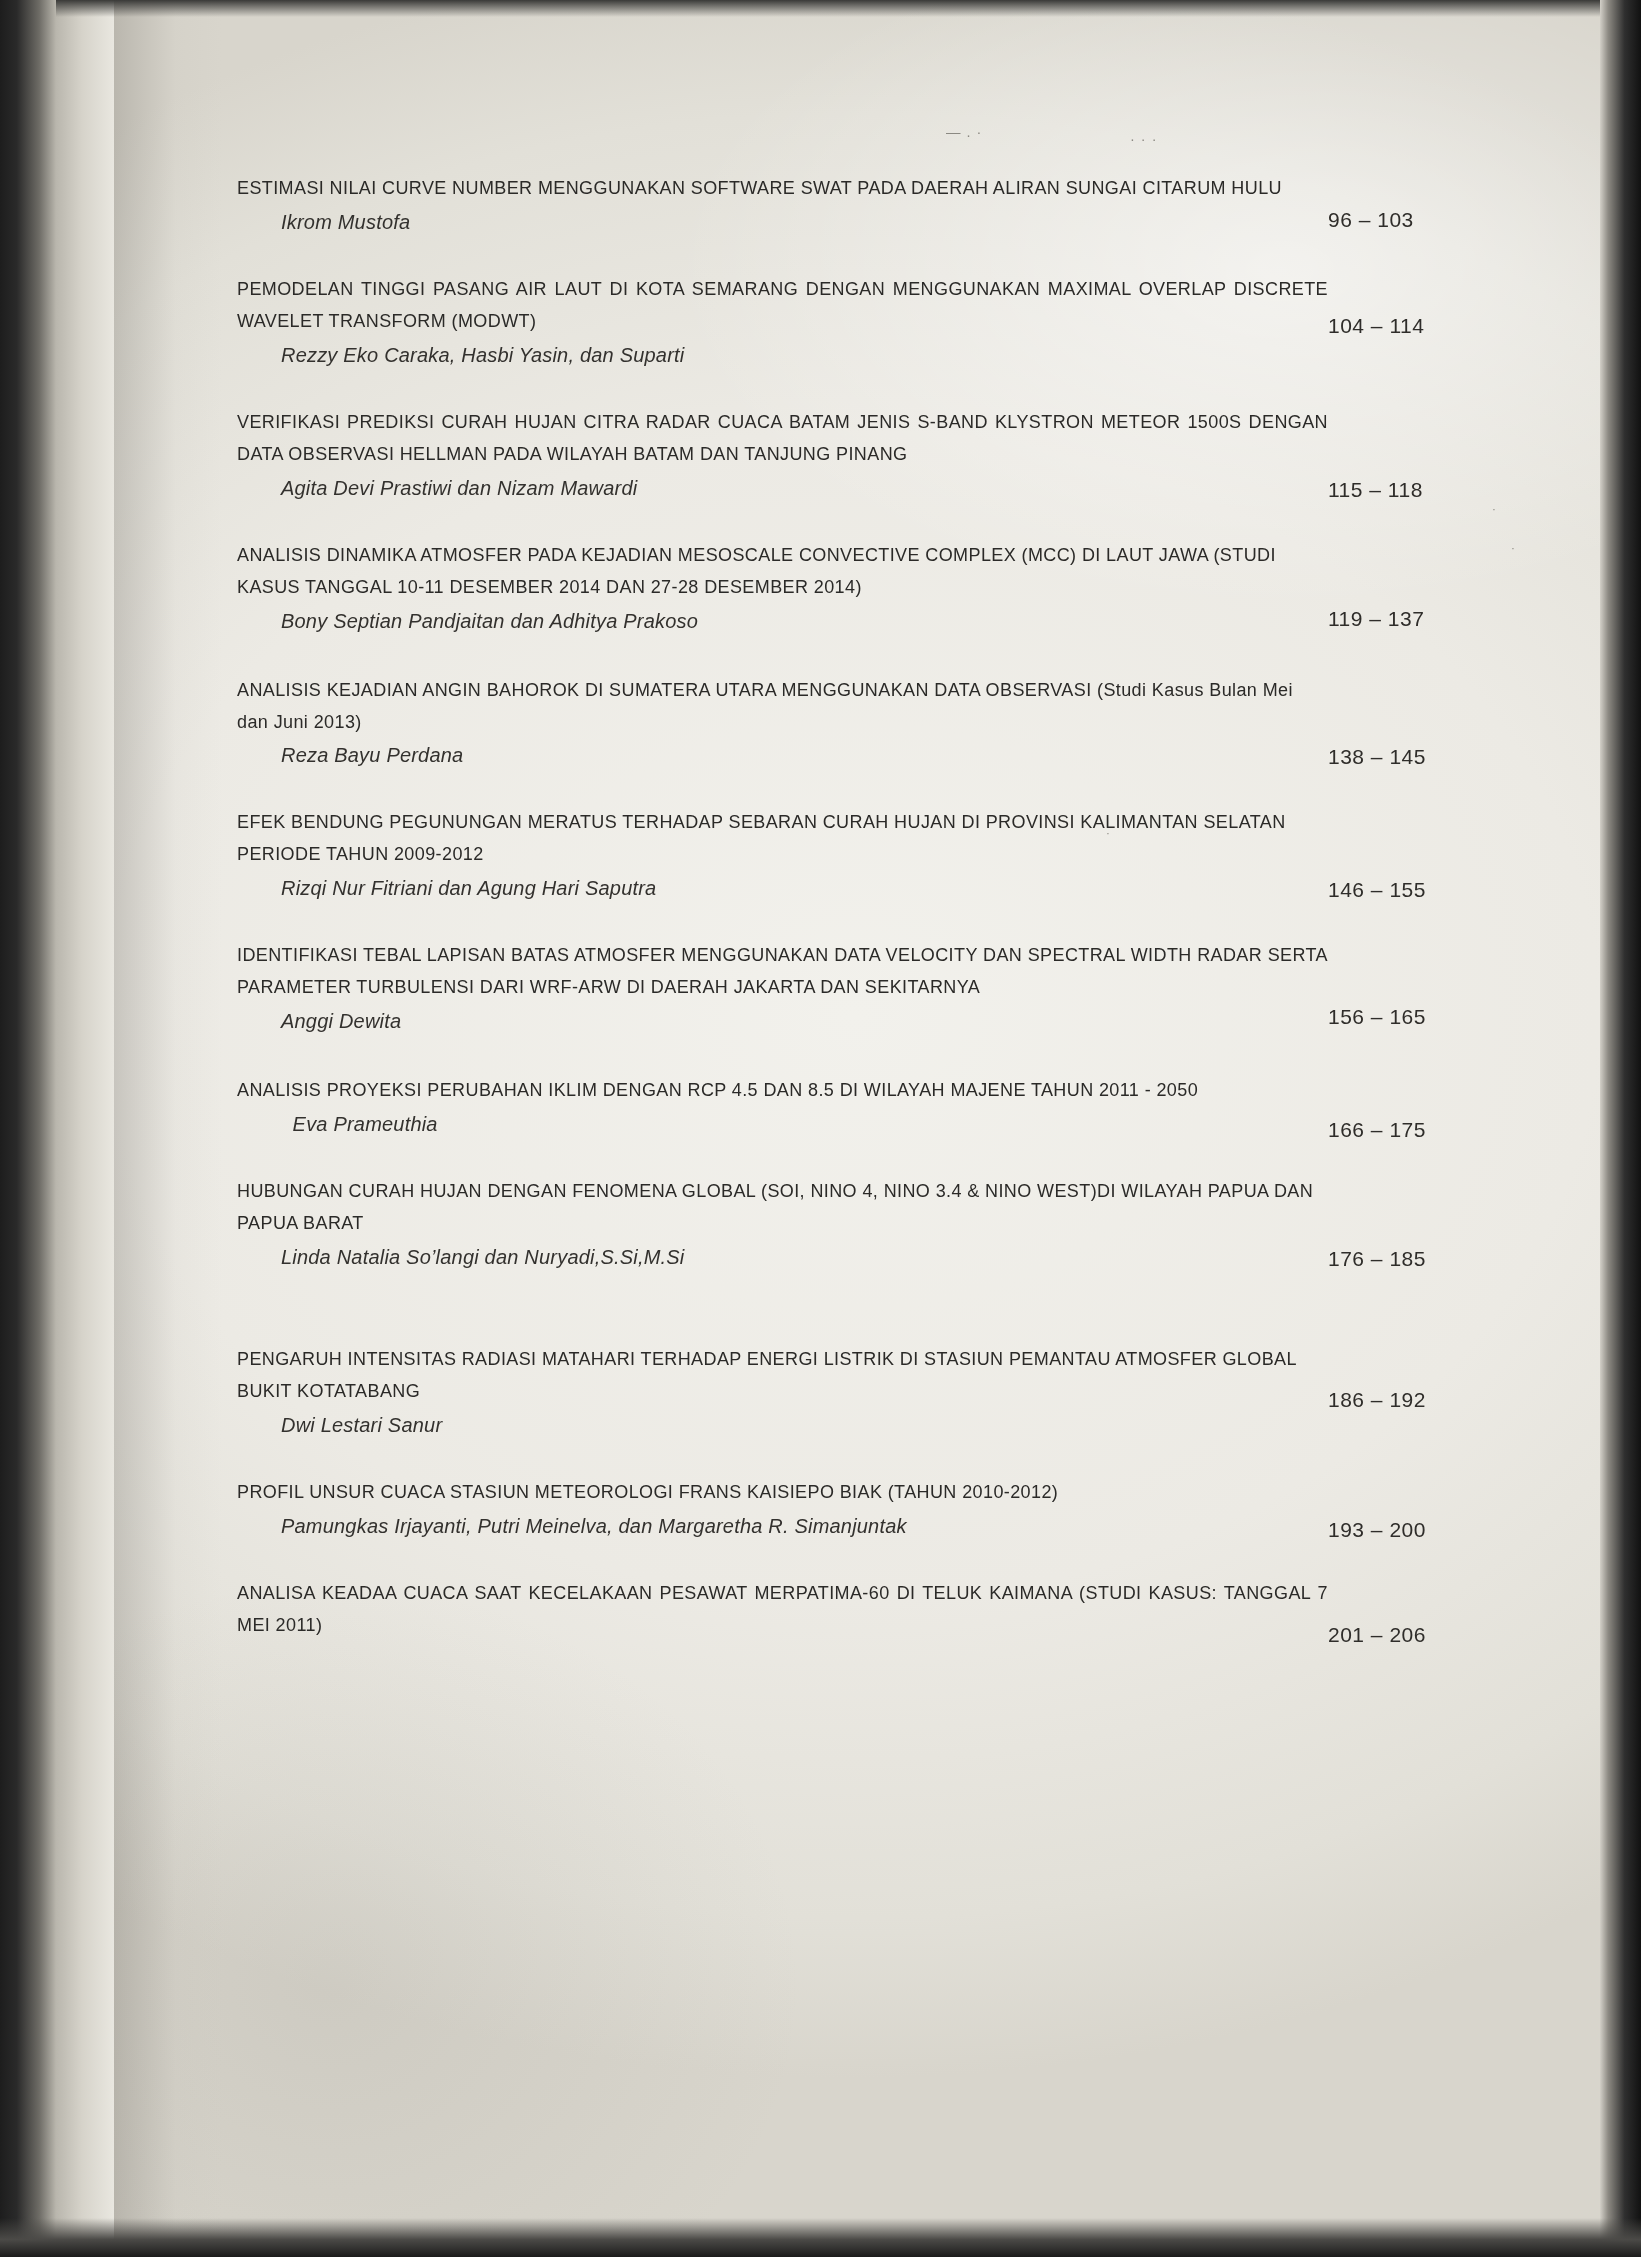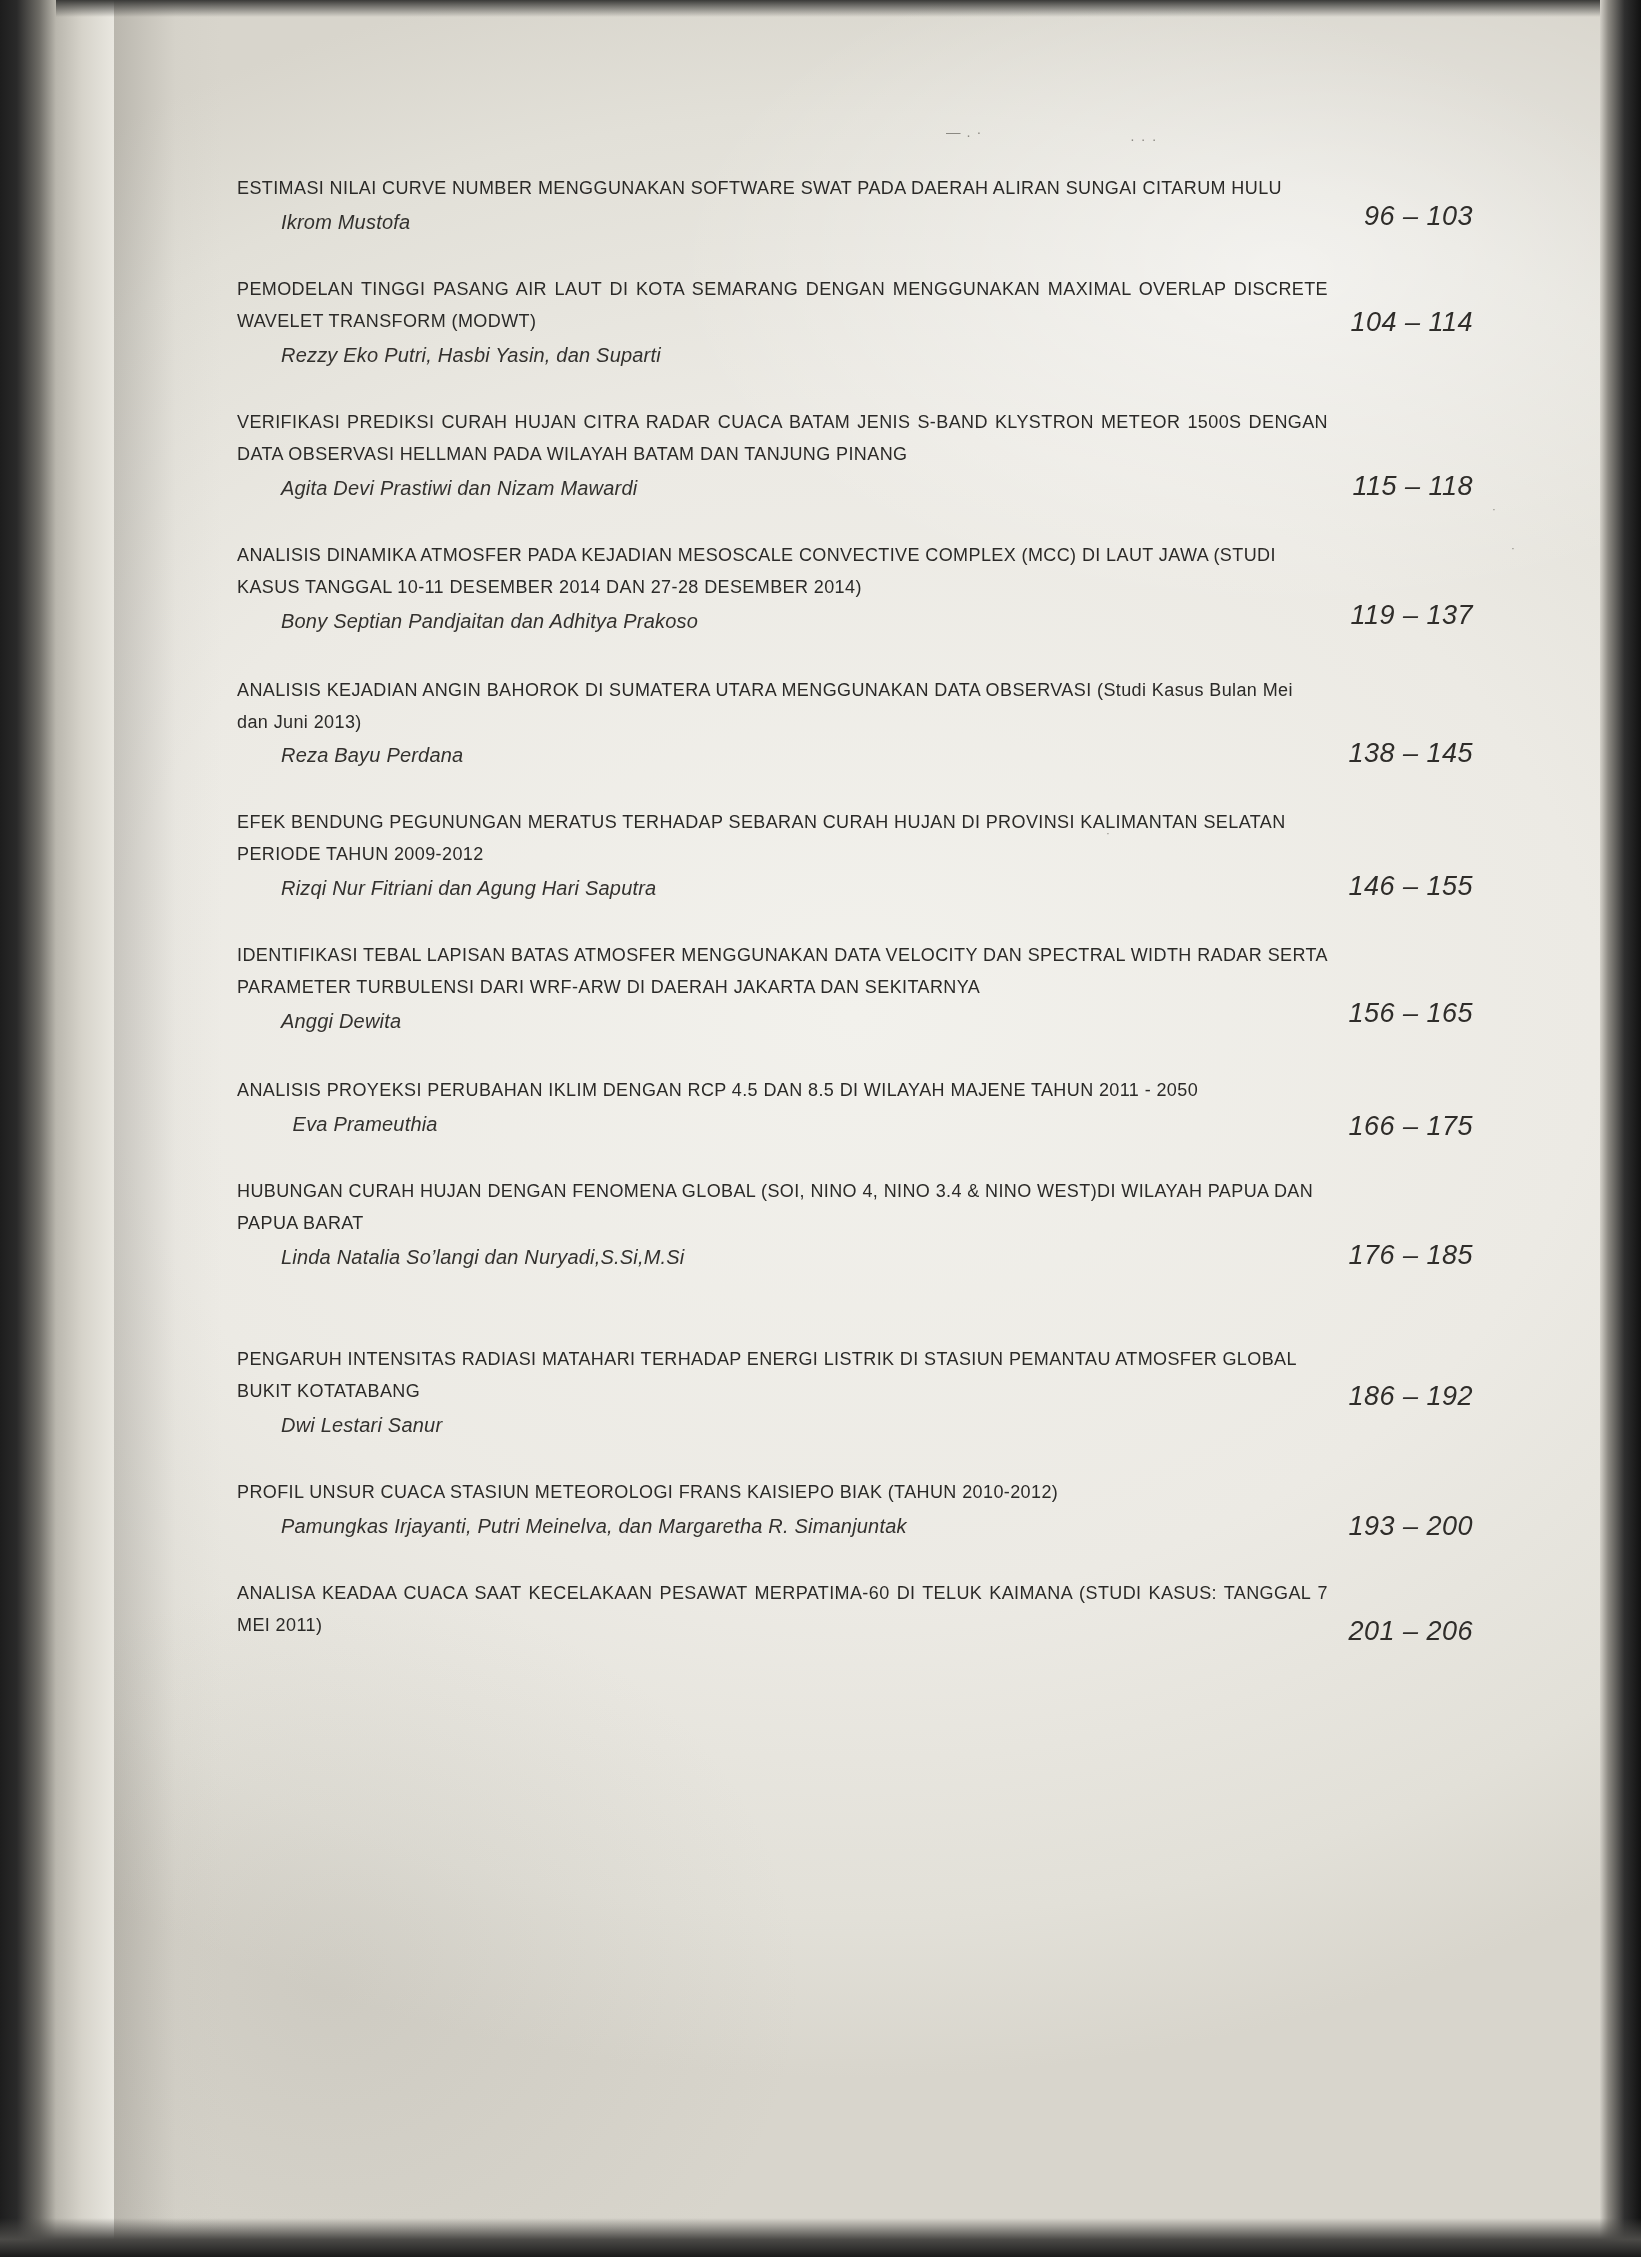--- a/index.html
+++ b/index.html
@@ -123,24 +123,23 @@
     font-style: italic;
     line-height: 28px;
     letter-spacing: 0.2px;
     margin-left: 44px;
   }
   .entry .pages {
     position: absolute;
     right: 0;
     bottom: 0;
     width: 145px;
-    text-align: right;
+    text-align: left;
     color: #2f2d2a;
-    font-size: 27px;
-    font-style: italic;
+    font-size: 21px;
     letter-spacing: 0.5px;
     white-space: nowrap;
   }
   .spacer-gap { height: 35px; }
 </style>
 </head>
 <body>
 
 <div id="page">
 
@@ -156,21 +155,21 @@
   <div id="content">
 
     <div class="entry" style="margin-bottom:37px;">
       <div class="title">ESTIMASI NILAI CURVE NUMBER MENGGUNAKAN SOFTWARE SWAT PADA DAERAH ALIRAN SUNGAI CITARUM HULU</div>
       <div class="authors">Ikrom Mustofa</div>
       <div class="pages" style="bottom:3.9px;">96 – 103</div>
     </div>
 
     <div class="entry" style="margin-bottom:37px;">
       <div class="title">PEMODELAN TINGGI PASANG AIR LAUT DI KOTA SEMARANG DENGAN MENGGUNAKAN MAXIMAL OVERLAP DISCRETE WAVELET TRANSFORM (MODWT)</div>
-      <div class="authors">Rezzy Eko Putri, Hasbi Yasin, dan Suparti</div>
+      <div class="authors">Rezzy Eko Caraka, Hasbi Yasin, dan Suparti</div>
       <div class="pages" style="bottom:31px;">104 – 114</div>
     </div>
 
     <div class="entry" style="margin-bottom:37px;">
       <div class="title">VERIFIKASI PREDIKSI CURAH HUJAN CITRA RADAR CUACA BATAM JENIS S-BAND KLYSTRON METEOR 1500S DENGAN DATA OBSERVASI HELLMAN PADA WILAYAH BATAM DAN TANJUNG PINANG</div>
       <div class="authors">Agita Devi Prastiwi dan Nizam Mawardi</div>
       <div class="pages" style="bottom:0px;">115 – 118</div>
     </div>
 
     <div class="entry" style="margin-bottom:39px;">

